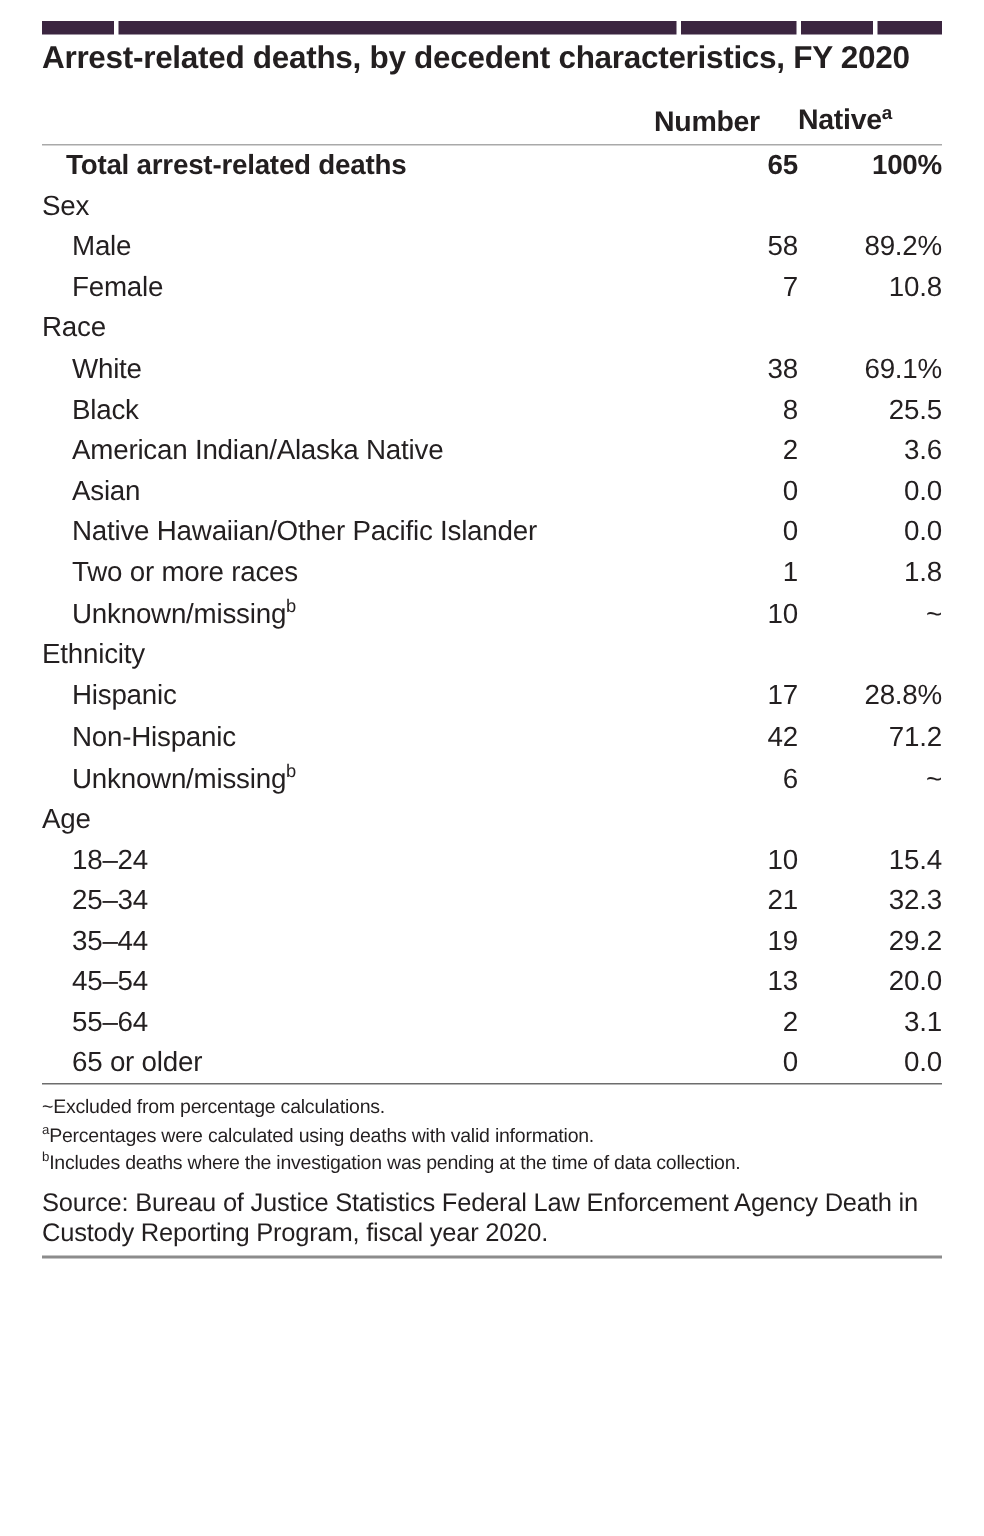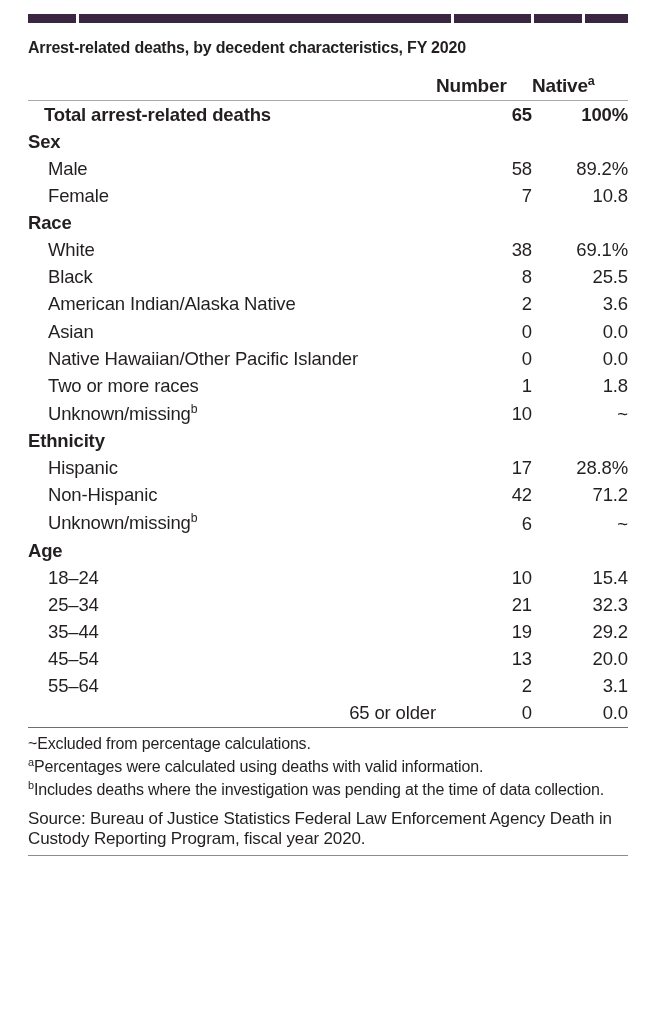--- a/index.html
+++ b/index.html
@@ -40,22 +40,22 @@
   
   .table-label {
     margin-top: 9px;
     font-size: 21px;
     font-weight: bold;
     letter-spacing: 0.6px;
     color: #6b5b52;
     line-height: 1.05;
   }
   .table-title {
-    margin-top: 15px;
-    font-size: 16px;
+    margin-top: 3px;
+    font-size: 21px;
     font-weight: bold;
     color: #231f20;
     line-height: 1.25;
     letter-spacing: -0.2px;
     max-width: 590px;
   }
 
   
   .tbl {
     width: 100%;
@@ -82,32 +82,32 @@
 
   .tbl td {
     padding: 2.5px 0 2.6px 0;
     vertical-align: baseline;
     letter-spacing: -0.15px;
   }
   .tbl td.num, .tbl td.pct { text-align: right; }
 
   tr.r-total td { font-weight: bold; }
   tr.r-total td.lbl { padding-left: 16px; }
-  tr.r-group td.lbl { font-weight: bold; padding-left: 0; }
+  tr.r-group td.lbl { font-weight: normal; padding-left: 0; }
   tr.r-item td.lbl { padding-left: 20px; }
 
-  tr.last-row td { padding-bottom: 3px; text-align: right; }
+  tr.last-row td { padding-bottom: 3px; }
   .tbl tbody tr.last-row td { border-bottom: 1.6px solid #6d6d6d; }
 
   .sup-b { font-size: 0.66em; vertical-align: super; }
 
   
   .notes {
     margin-top: 7px;
-    font-size: 16px;
+    font-size: 13px;
     line-height: 1.17;
     letter-spacing: -0.15px;
   }
   .note { margin-bottom: 2px; }
   .note .sup { font-size: 0.68em; vertical-align: super; }
   .source {
     margin-top: 9px;
     font-size: 17px;
     line-height: 1.17;
     letter-spacing: -0.15px;

